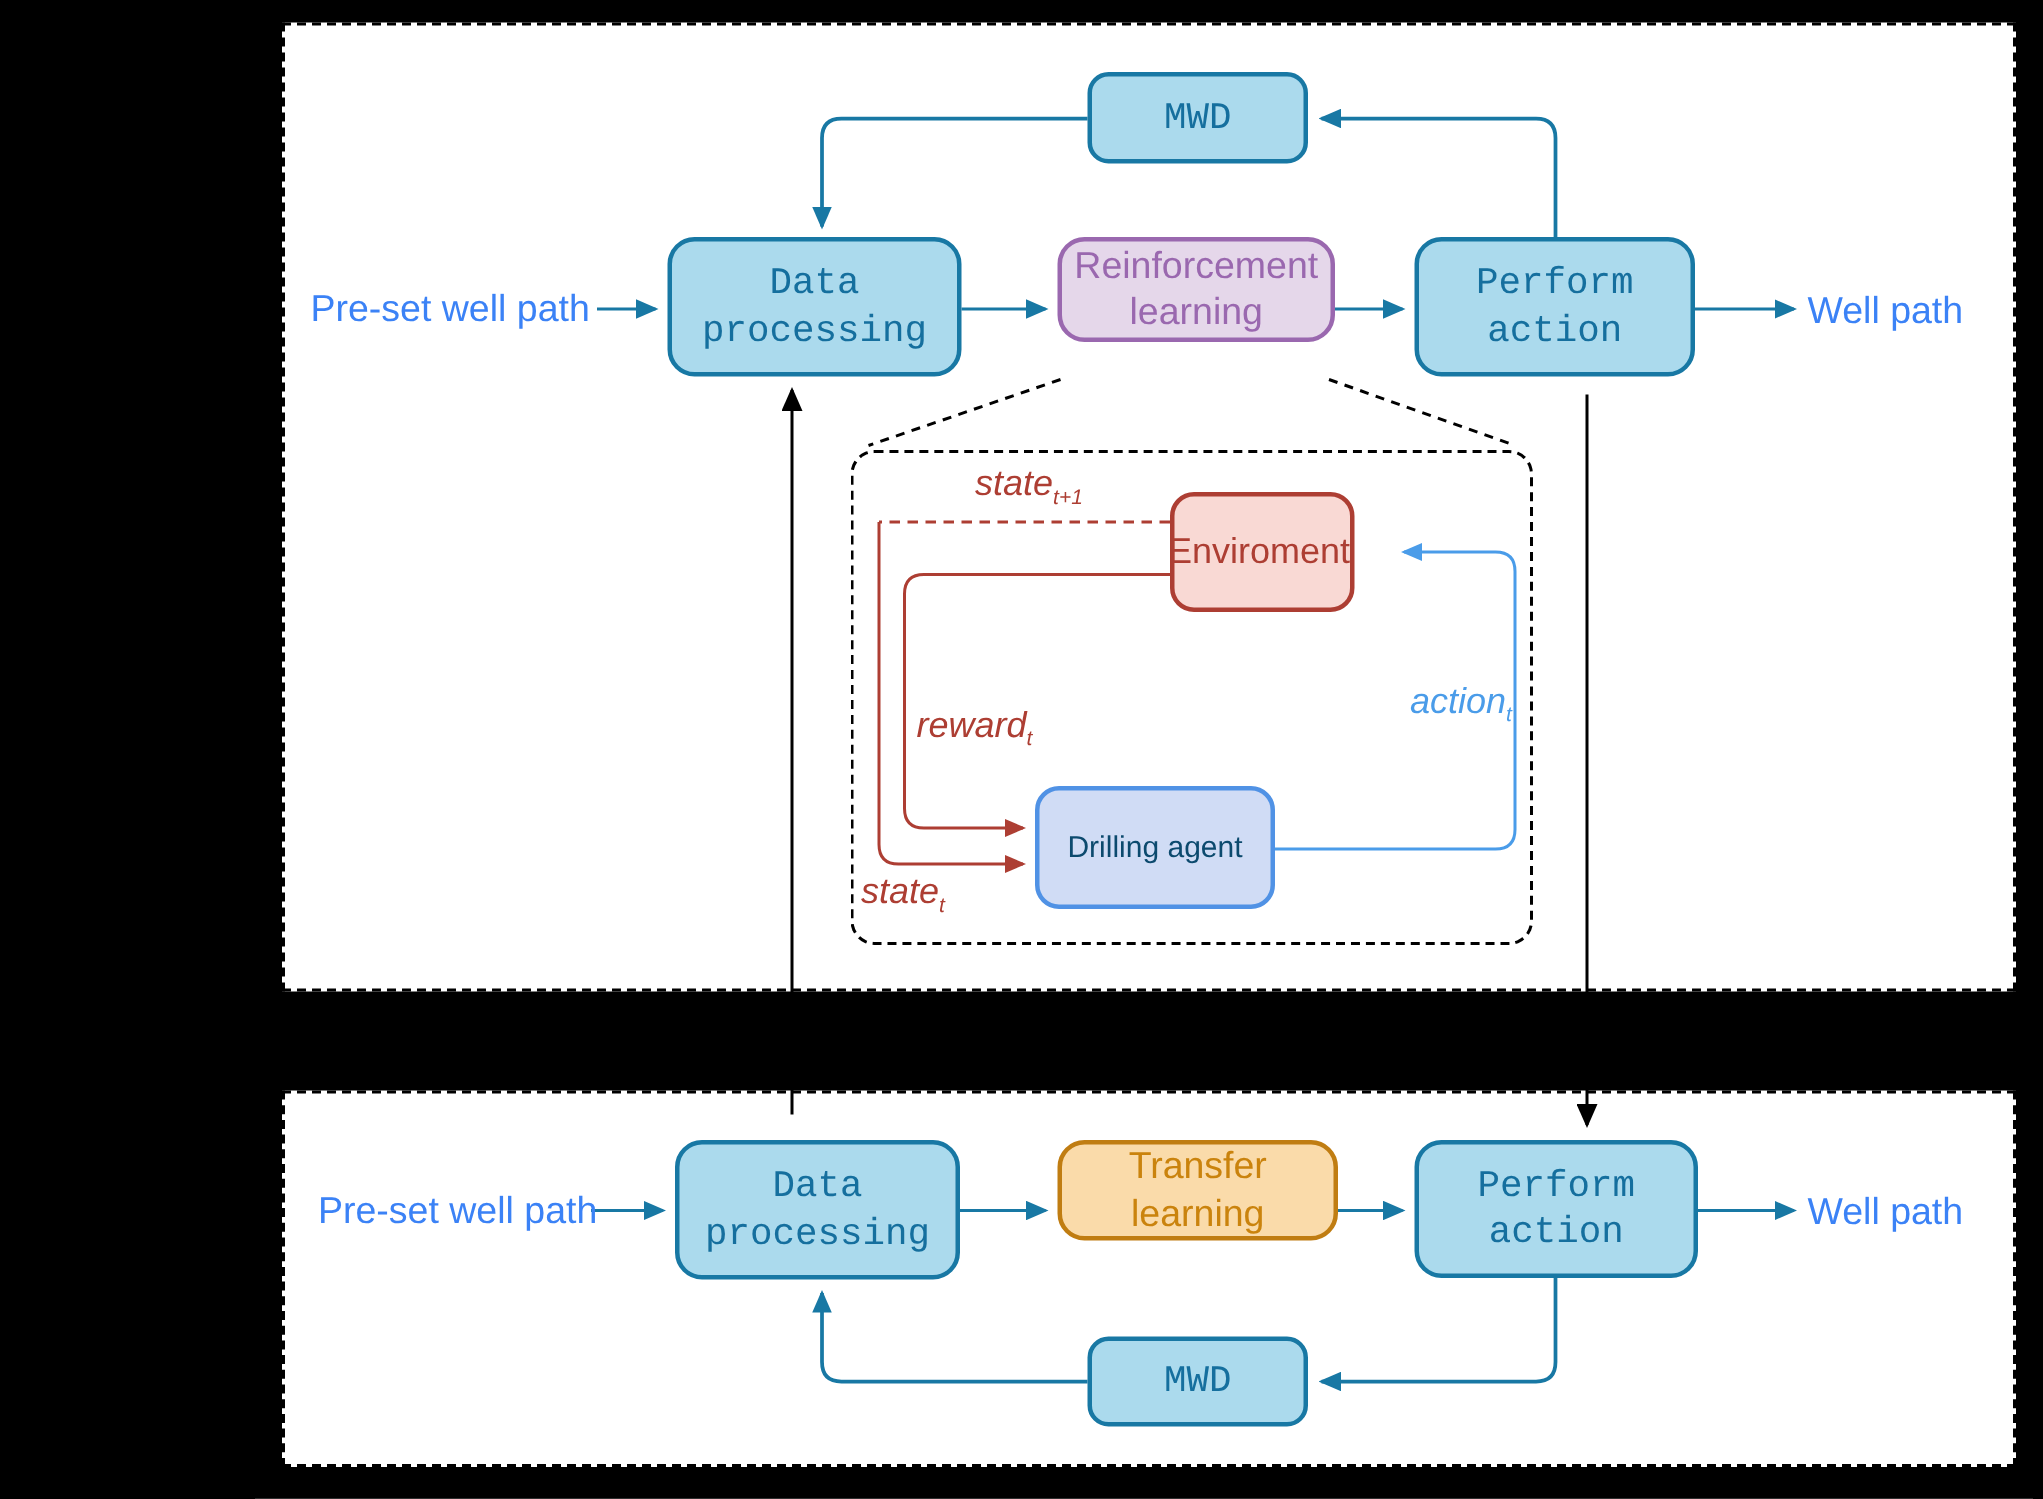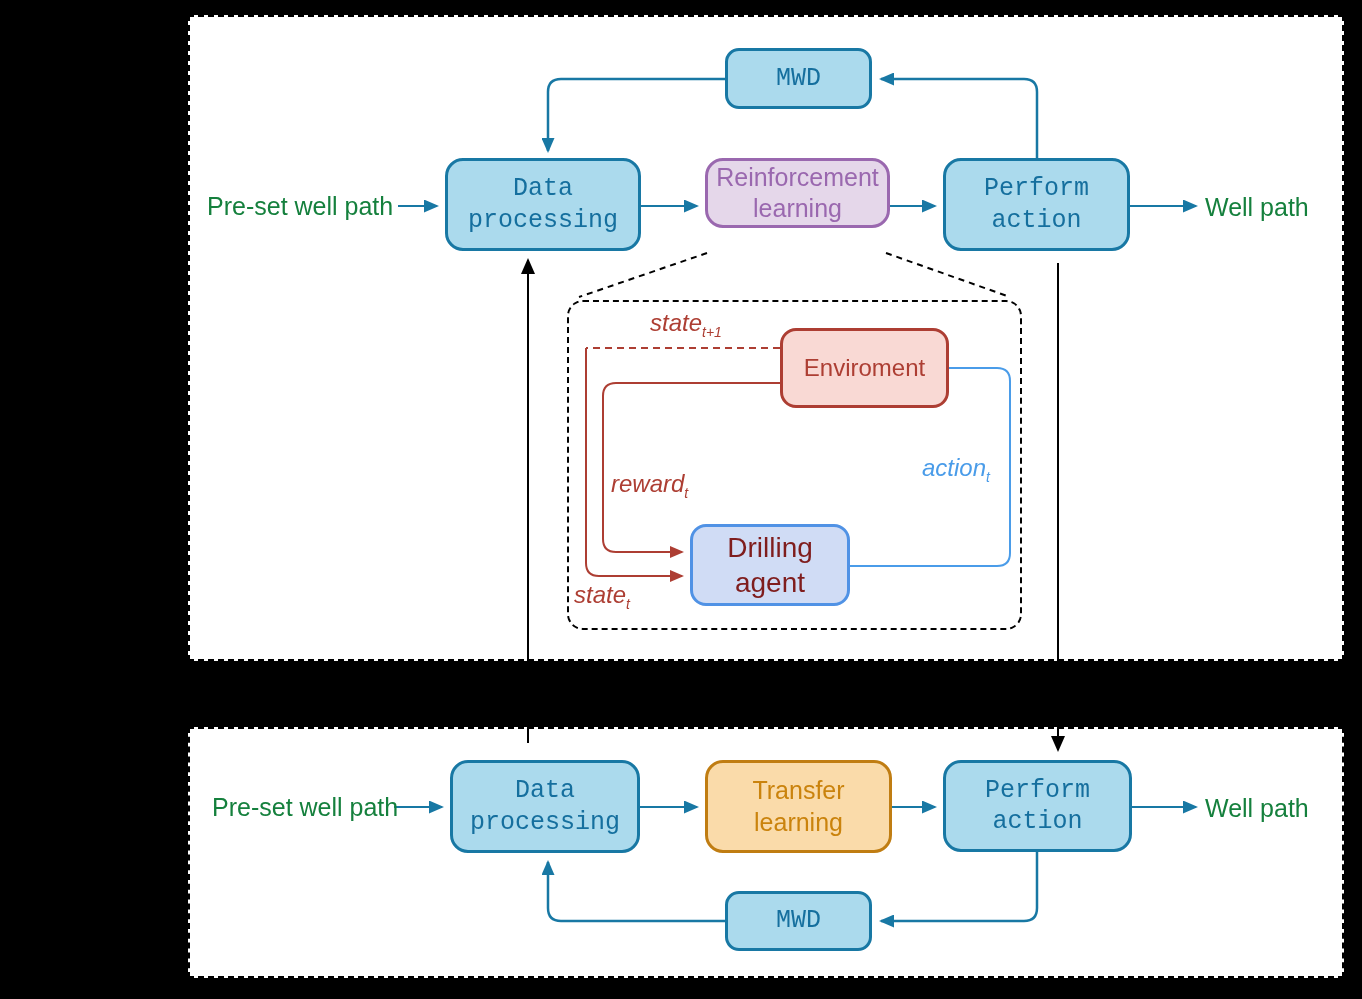--- a/index.html
+++ b/index.html
@@ -16,26 +16,26 @@
     border:2px dashed #000;border-radius:16px;box-sizing:border-box;background:transparent;z-index:2;
   }
   .box{
     position:absolute;display:flex;align-items:center;justify-content:center;text-align:center;
     font-size:25px;border-radius:18px;border:3px solid;box-sizing:border-box;line-height:1.25;z-index:3;
   }
   .box.blue{background:#abdaed;border-color:#1878a4;color:#156f9e;font-family:Liberation Mono, monospace;}
   .box.purple{background:#e5d7ea;border-color:#9a68af;color:#9a68af;padding:0 8px;}
   .box.orange{background:#fadbaa;border-color:#c07d12;color:#ca830d;padding:0 34px;}
   .box.redbox{background:#f9d9d4;border-color:#ad3e33;color:#ad3e33;font-size:24px;border-radius:16px;}
-  .box.agent{background:#d0dcf5;border-color:#5092e5;color:#7f1d1d;font-size:28px;border-radius:16px;}
-  .flow-label{position:absolute;font-size:25px;color:#15803d;z-index:3;white-space:nowrap;}
+  .box.agent{background:#d0dcf5;border-color:#5092e5;color:#0c4a6e;font-size:20px;border-radius:16px;}
+  .flow-label{position:absolute;font-size:25px;color:#3b82f6;z-index:3;white-space:nowrap;}
   .sub-label{position:absolute;font-style:italic;font-size:24px;z-index:3;white-space:nowrap;}
   .sub-label sub{font-size:14px;}
   .red-text{color:#ad3e33;}
-  .blue-text{color:#4a9ce9;}
+  .blue-text{color:#4a9ce9;margin-left:18px;}
   
   .st-teal{stroke:#1878a4;}
   .st-black{stroke:#000000;}
   .st-red{stroke:#ad3e33;}
   .st-blue{stroke:#4a9ce9;}
   path.conn{fill:none;stroke-width:2px;}
   path.conn.thick{stroke-width:2.5px;}
 </style>
 </head>
 <body>
@@ -102,21 +102,21 @@
   </div>
 
   <div class="box blue" style="left:725px;top:48px;width:147px;height:61px;border-radius:14px;">
     <span>MWD</span>
   </div>
 
   <div class="flow-label" style="left:1205px;top:193px;">Well path</div>
 
   <div class="inner-dashed-box"></div>
 
-  <div class="box redbox" style="left:780px;top:328px;width:169px;height:80px;">
+  <div class="box redbox" style="left:780px;top:328px;width:123px;height:80px;justify-content:flex-end;">
     <span>Enviroment</span>
   </div>
 
   <div class="box agent" style="left:690px;top:524px;width:160px;height:82px;">
     <span>Drilling agent</span>
   </div>
 
   <div class="sub-label red-text" style="left:650px;top:309px;">
     <span>state</span><sub>t+1</sub>
   </div>
@@ -132,21 +132,21 @@
   <div class="sub-label blue-text" style="left:922px;top:454px;">
     <span>action</span><sub>t</sub>
   </div>
 
   <div class="flow-label" style="left:212px;top:793px;">Pre-set well path</div>
 
   <div class="box blue" style="left:450px;top:760px;width:190px;height:93px;">
     <span>Data processing</span>
   </div>
 
-  <div class="box orange" style="left:705px;top:760px;width:187px;height:93px;">
+  <div class="box orange" style="left:705px;top:760px;width:187px;height:67px;">
     <span>Transfer learning</span>
   </div>
 
   <div class="box blue" style="left:943px;top:760px;width:189px;height:92px;">
     <span>Perform action</span>
   </div>
 
   <div class="box blue" style="left:725px;top:891px;width:147px;height:60px;border-radius:14px;">
     <span>MWD</span>
   </div>

